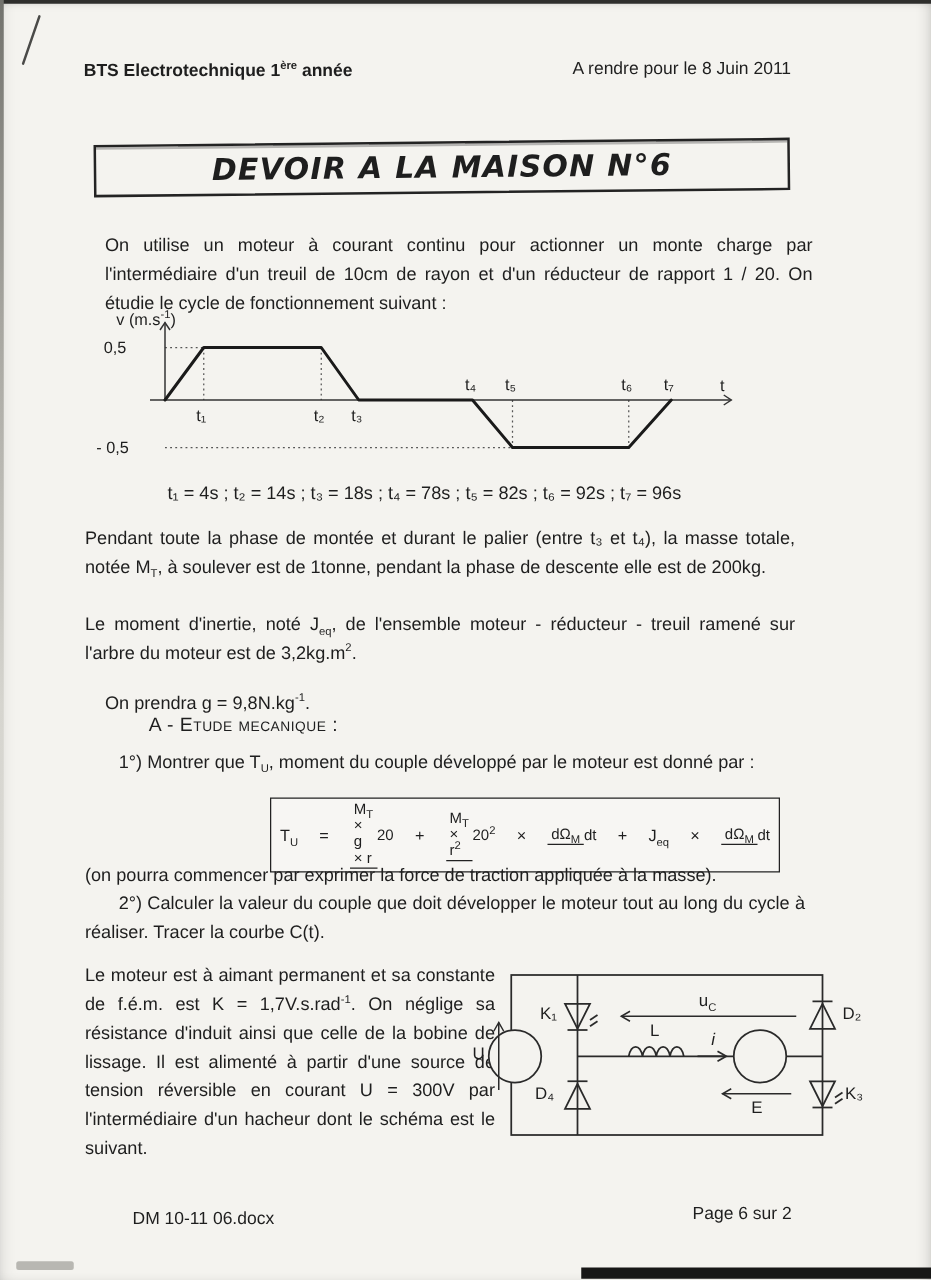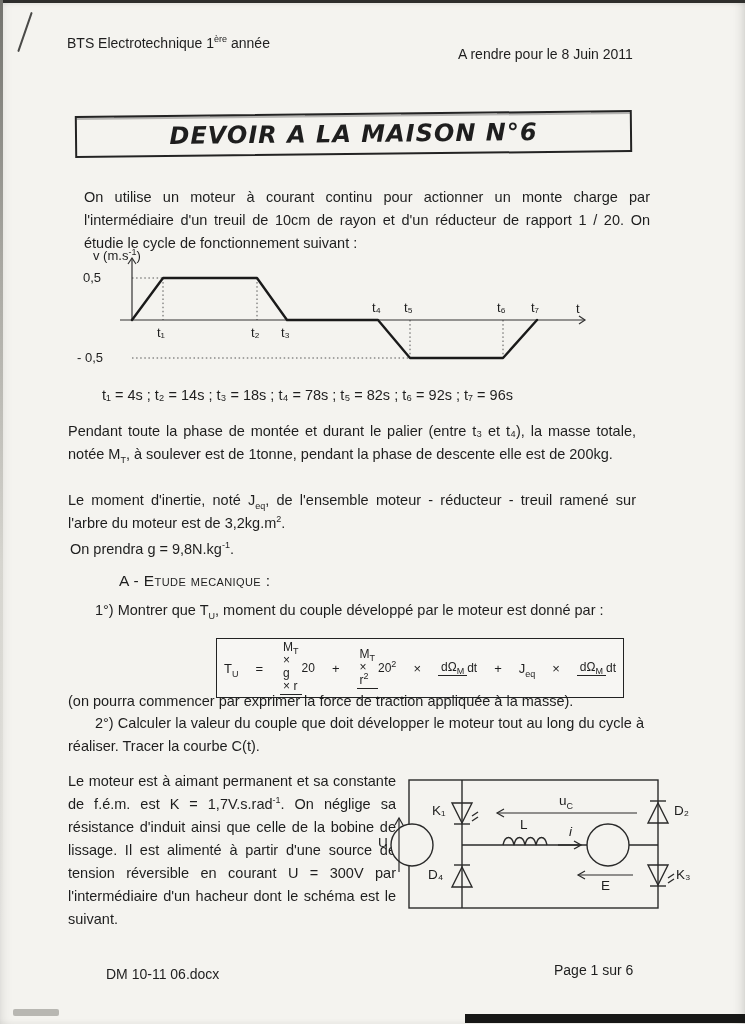--- a/index.html
+++ b/index.html
@@ -52,21 +52,21 @@
 <body>
 
 <div class="page">
 
   <div class="abs edge-top"></div>
   <div class="abs edge-left"></div>
   <div class="abs pen-slash"></div>
   <div class="abs bottom-bar"></div>
   <div class="abs bottom-smudge"></div>
 
-  <div class="abs hdr" style="left:67px;top:35px;">BTS Electrotechnique 1<sup>ère</sup> année</div>
+  <div class="abs hdr" style="left:67px;top:48px;font-weight:bold;">BTS Electrotechnique 1<sup>ère</sup> année</div>
   <div class="abs hdr" style="left:458px;top:46px;">A rendre pour le 8 Juin 2011</div>
 
   <div class="abs title-box">
     <span class="title-text">DEVOIR A LA MAISON N°6</span>
   </div>
 
   <p class="abs txt just" style="left:68px;top:170px;width:566px;margin:16px;">On utilise un moteur à courant continu pour actionner un monte charge par l'intermédiaire d'un treuil de 10cm de rayon et d'un réducteur de rapport 1 / 20. On étudie le cycle de fonctionnement suivant :</p>
 
   <div class="abs graph">
     <svg width="520" height="134" viewBox="0 0 520 134">
@@ -95,25 +95,25 @@
     <span class="lbl" style="left:82px;top:78px;">t₁</span>
     <span class="lbl" style="left:176px;top:78px;">t₂</span>
     <span class="lbl" style="left:206px;top:78px;">t₃</span>
     <span class="lbl" style="left:297px;top:53px;">t₄</span>
     <span class="lbl" style="left:329px;top:53px;">t₅</span>
     <span class="lbl" style="left:422px;top:53px;">t₆</span>
     <span class="lbl" style="left:456px;top:53px;">t₇</span>
     <span class="lbl" style="left:501px;top:54px;">t</span>
   </div>
 
-  <div class="abs txt" style="left:102px;top:384px;">t₁ = 4s ; t₂ = 14s ; t₃ = 18s ; t₄ = 78s ; t₅ = 82s ; t₆ = 92s ; t₇ = 96s</div>
+  <div class="abs txt" style="left:134px;top:384px;">t₁ = 4s ; t₂ = 14s ; t₃ = 18s ; t₄ = 78s ; t₅ = 82s ; t₆ = 92s ; t₇ = 96s</div>
 
   <p class="abs txt just" style="left:68px;top:420px;width:568px;margin:0;">Pendant toute la phase de montée et durant le palier (entre t₃ et t₄), la masse totale, notée M<sub>T</sub>, à soulever est de 1tonne, pendant la phase de descente elle est de 200kg.</p>
   <p class="abs txt just" style="left:68px;top:489px;width:568px;margin:0;">Le moment d'inertie, noté J<sub>eq</sub>, de l'ensemble moteur - réducteur - treuil ramené sur l'arbre du moteur est de 3,2kg.m<sup>2</sup>.</p>
-  <p class="abs txt" style="left:68px;top:536px;width:568px;margin:2px;">On prendra g = 9,8N.kg<sup>-1</sup>.</p>
+  <p class="abs txt" style="left:68px;top:536px;width:568px;margin:16px;">On prendra g = 9,8N.kg<sup>-1</sup>.</p>
 
   <div class="abs section-a" style="left:119px;top:572px;">A - Etude mecanique :</div>
 
   <p class="abs txt just" style="left:68px;top:599px;width:574px;margin:0;text-indent:27px;">1°) Montrer que T<sub>U</sub>, moment du couple développé par le moteur est donné par :</p>
 
   <div class="abs formula-wrap">
     <div class="formula-box">
       <span>T<sub>U</sub></span>
       <span>=</span>
       <span class="frac">
@@ -205,15 +205,15 @@
     <span class="lbl" style="left:72px;top:102px;">D₄</span>
     <span class="lbl" style="left:164px;top:52px;">L</span>
     <span class="lbl" style="left:213px;top:59px;font-style:italic;">i</span>
     <span class="lbl" style="left:203px;top:28px;">u<sub>C</sub></span>
     <span class="lbl" style="left:245px;top:113px;">E</span>
     <span class="lbl" style="left:318px;top:38px;text-align:center;">D₂</span>
     <span class="lbl" style="left:320px;top:102px;">K₃</span>
   </div>
 
   <div class="abs footer" style="left:70px;top:966px;margin-left:36px;">DM 10-11 06.docx</div>
-  <div class="abs footer" style="left:554px;top:962px;">Page 1 sur 6</div>
+  <div class="abs footer" style="left:554px;top:962px;">Page 6 sur 2</div>
 
 </div>
 
 </body></html>

